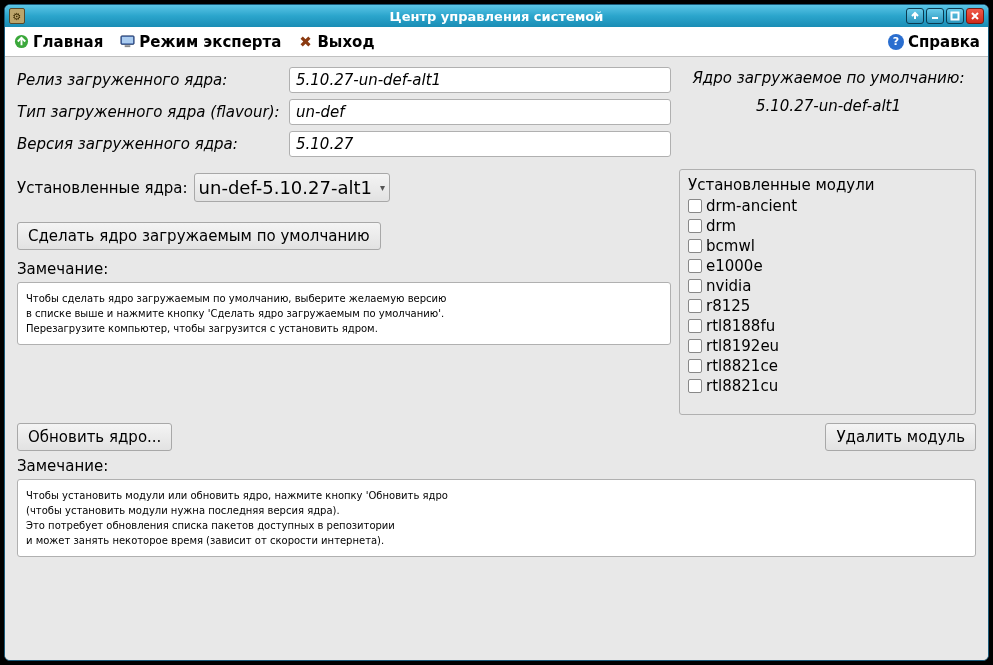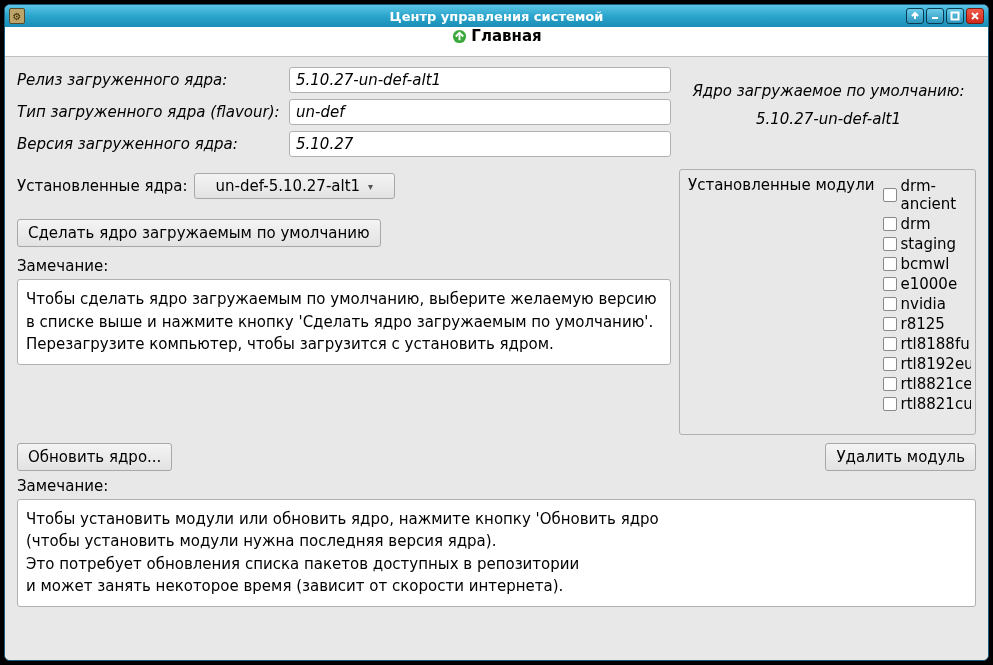--- a/index.html
+++ b/index.html
@@ -70,21 +70,20 @@
   .tbtn svg { width:10px;height:10px;fill:none;stroke:#fff;stroke-width:2;}
   
   .toolbar {
     height: 30px;
     background: #ffffff;
     border-bottom: 1px solid #c0c0c0;
     display:flex;
     align-items:center;
     padding: 0 8px;
     gap: 16px;
-    flex-direction: column;
   }
   .toolbar-item {
     display:flex;align-items:center;gap:4px;
     font-weight:bold;
     font-size:15px;
     cursor:pointer;
   }
   .toolbar-spacer { flex:1; }
   .icon-circle {
     width:16px;height:16px;border-radius:50%;
@@ -143,52 +142,52 @@
   }
   .btn.disabled {
     color:#a0a0a0;
     cursor:default;
     border-color:#c8c8c8;
   }
   .combobox {
     background: linear-gradient(to bottom,#f4f4f4,#e2e2e2);
     border:1px solid #a8a8a8;
     border-radius:3px;
-    padding:3px 21px;
-    font-size:15px;
+    padding:3px 4px;
+    font-size:18px;
     display:inline-flex;align-items:center;gap:8px;
     cursor:pointer;
   }
   .combobox::after{
     content:"▾";
     font-size:10px;color:#555;
   }
   .mid {
     display:flex;
     gap:8px;
     margin-top:6px;
   }
   .mid-left { flex:1; display:flex;flex-direction:column; min-width:0;justify-content:flex-end;}
   .mid-right { width:297px; display:flex;flex-direction:column;}
   .notebox {
     background:#fff;
     border:1px solid #b0b0b0;
     border-radius:3px;
     padding:8px 8px;
-    font-size:15px;
+    font-size:10px;
     line-height:1.5;
   }
   .groupbox {
     border:1px solid #b0b0b0;
     border-radius:3px;
     background:#e8e8e8;
     position:relative;
     padding:6px 4px 4px 4px;
     flex:1;
-    display:flex;
+    display:flex;flex-direction:column;
   }
   .groupbox-title {
     position:relative;
     top:0;
     background:transparent;
     padding:0 4px 2px 4px;
     font-size:15px;
   }
   .module-list {
     flex:1;
@@ -291,21 +290,21 @@
             </div>
         </div>
         <div class="row">
           <span class="label" style="width:266px">Версия загруженного ядра:</span>
           <div class="textfield">
               <span>5.10.27</span>
             </div>
         </div>
       </div>
       <div class="top-right">
-        <div style="margin-top:15px">Ядро загружаемое по умолчанию:</div>
+        <div style="margin-top:2px">Ядро загружаемое по умолчанию:</div>
         <div style="margin-top:10px">5.10.27-un-def-alt1</div>
       </div>
     </div>
 
     <div class="mid">
       <div class="mid-left">
         <div class="row" style="margin-top:4px">
           <span class="label">Установленные ядра:</span>
           <div class="combobox">
             <span>un-def-5.10.27-alt1</span>
@@ -331,24 +330,20 @@
               <div class="module-item">
                 <span class="checkbox"></span>
                 <span>drm-ancient</span>
               </div>
               <div class="module-item">
                 <span class="checkbox"></span>
                 <span>drm</span>
               </div>
               <div class="module-item">
                 <span class="checkbox"></span>
-                <span>staging</span>
-              </div>
-              <div class="module-item">
-                <span class="checkbox"></span>
                 <span>bcmwl</span>
               </div>
               <div class="module-item">
                 <span class="checkbox"></span>
                 <span>e1000e</span>
               </div>
               <div class="module-item">
                 <span class="checkbox"></span>
                 <span>nvidia</span>
               </div>

